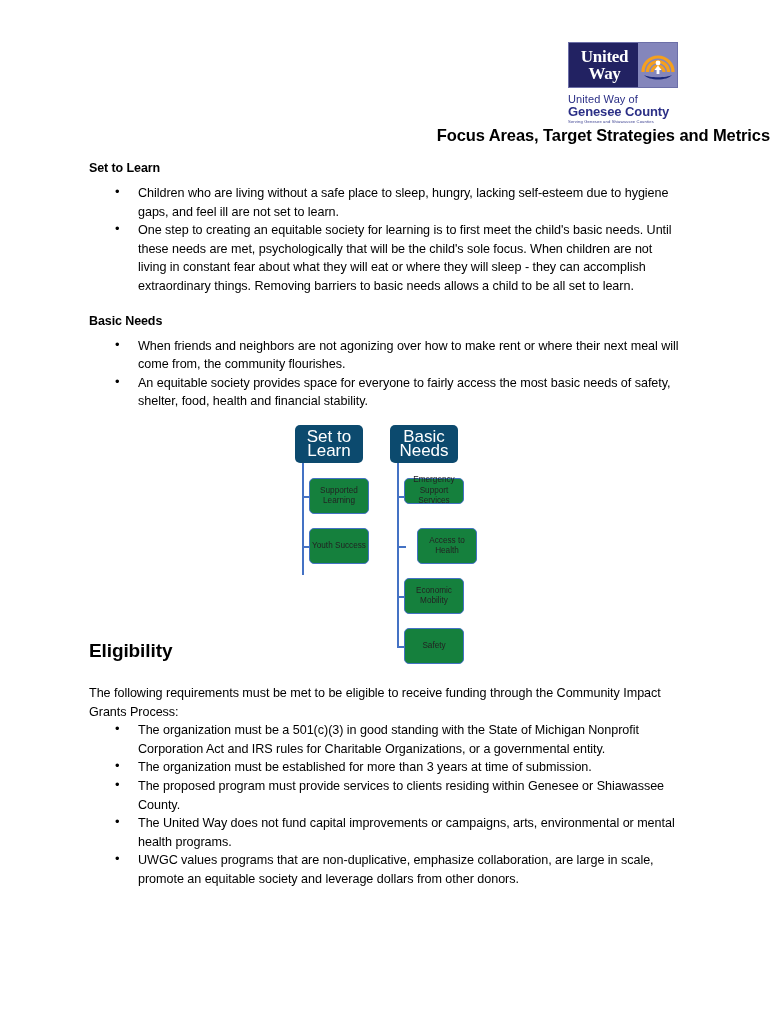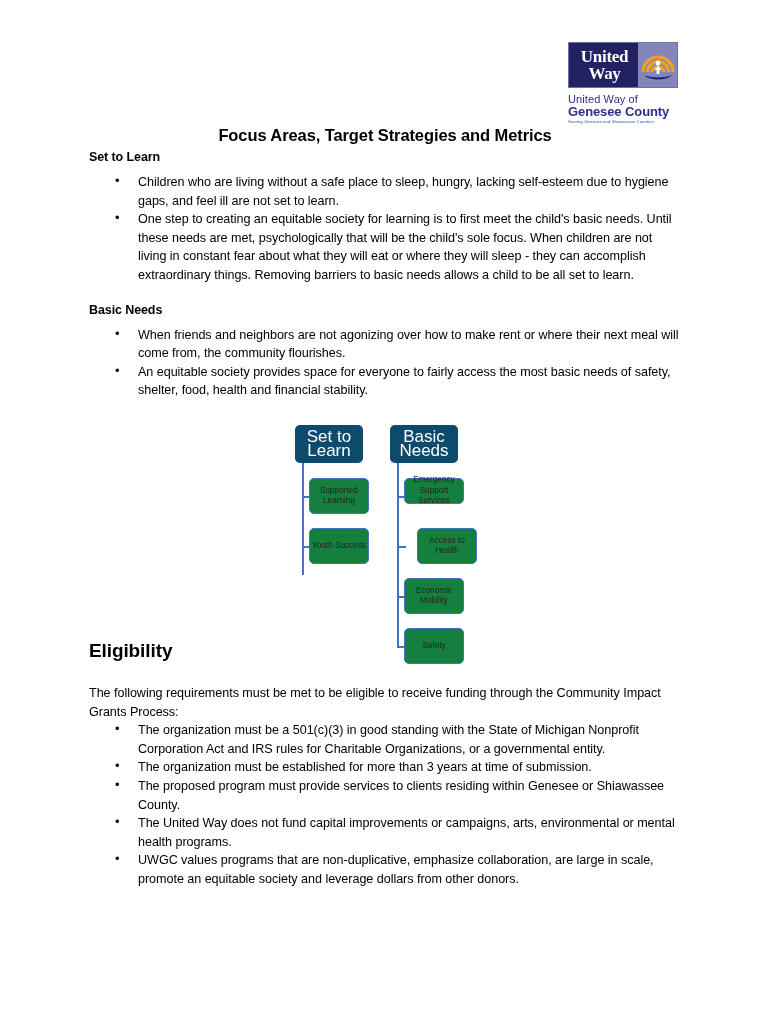--- a/index.html
+++ b/index.html
@@ -88,29 +88,29 @@
     color: #3a3f8f;
     white-space: nowrap;
   }
 
   
   .doc-title {
     position: absolute;
     top: 126px;
     left: 0;
     width: 770px;
-    text-align: center;
+    text-align: right;
     font-size: 16.5px;
     font-weight: bold;
     letter-spacing: -0.1px;
   }
 
   .content {
     position: absolute;
-    top: 150px;
+    top: 161px;
     left: 89px;
     width: 592px;
   }
 
   h2.section-head {
     font-size: 12.5px;
     font-weight: bold;
     margin: 0 0 9px 0;
     letter-spacing: -0.1px;
   }

